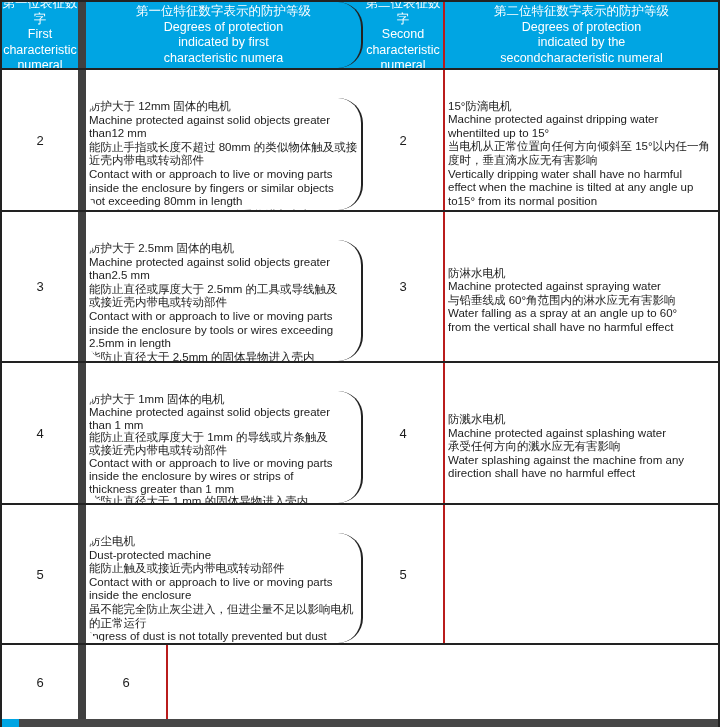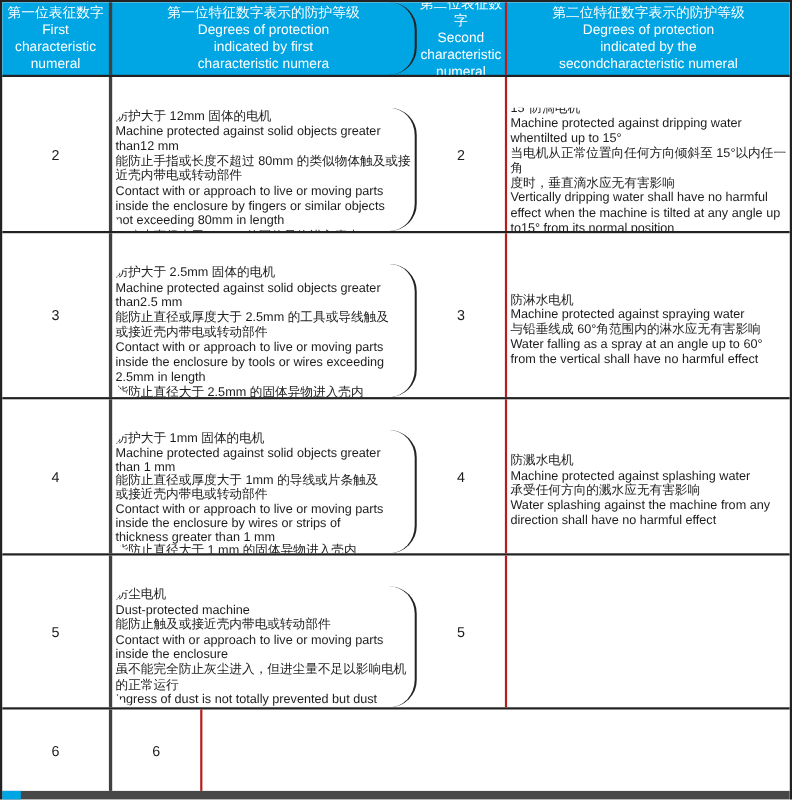--- a/index.html
+++ b/index.html
@@ -31,21 +31,21 @@
   .row.r3 { height: 142px; }
   .row.r4 { height: 140px; }
   .row.r5 { height: 74px; border-bottom: none; }
 
   .cell {
     box-sizing: border-box;
     overflow: hidden;
     white-space: pre-line;
     color: #1c1c1c;
   }
-  .c1 { width: 100px;  border-right: 3px solid #404040; }
+  .c1 { width: 84px;  border-right: 8px solid #404040; }
   .c2 { width: 277px; border-right: 2px solid #222222; border-radius: 25px; }
   .c3 { width: 82px;  border-right: 2px solid #b91c1c; }
   .c4 { flex: 1; }
 
   .hcell {
     display: flex;
     align-items: center;
     justify-content: center;
     text-align: center;
     color: #ffffff;

